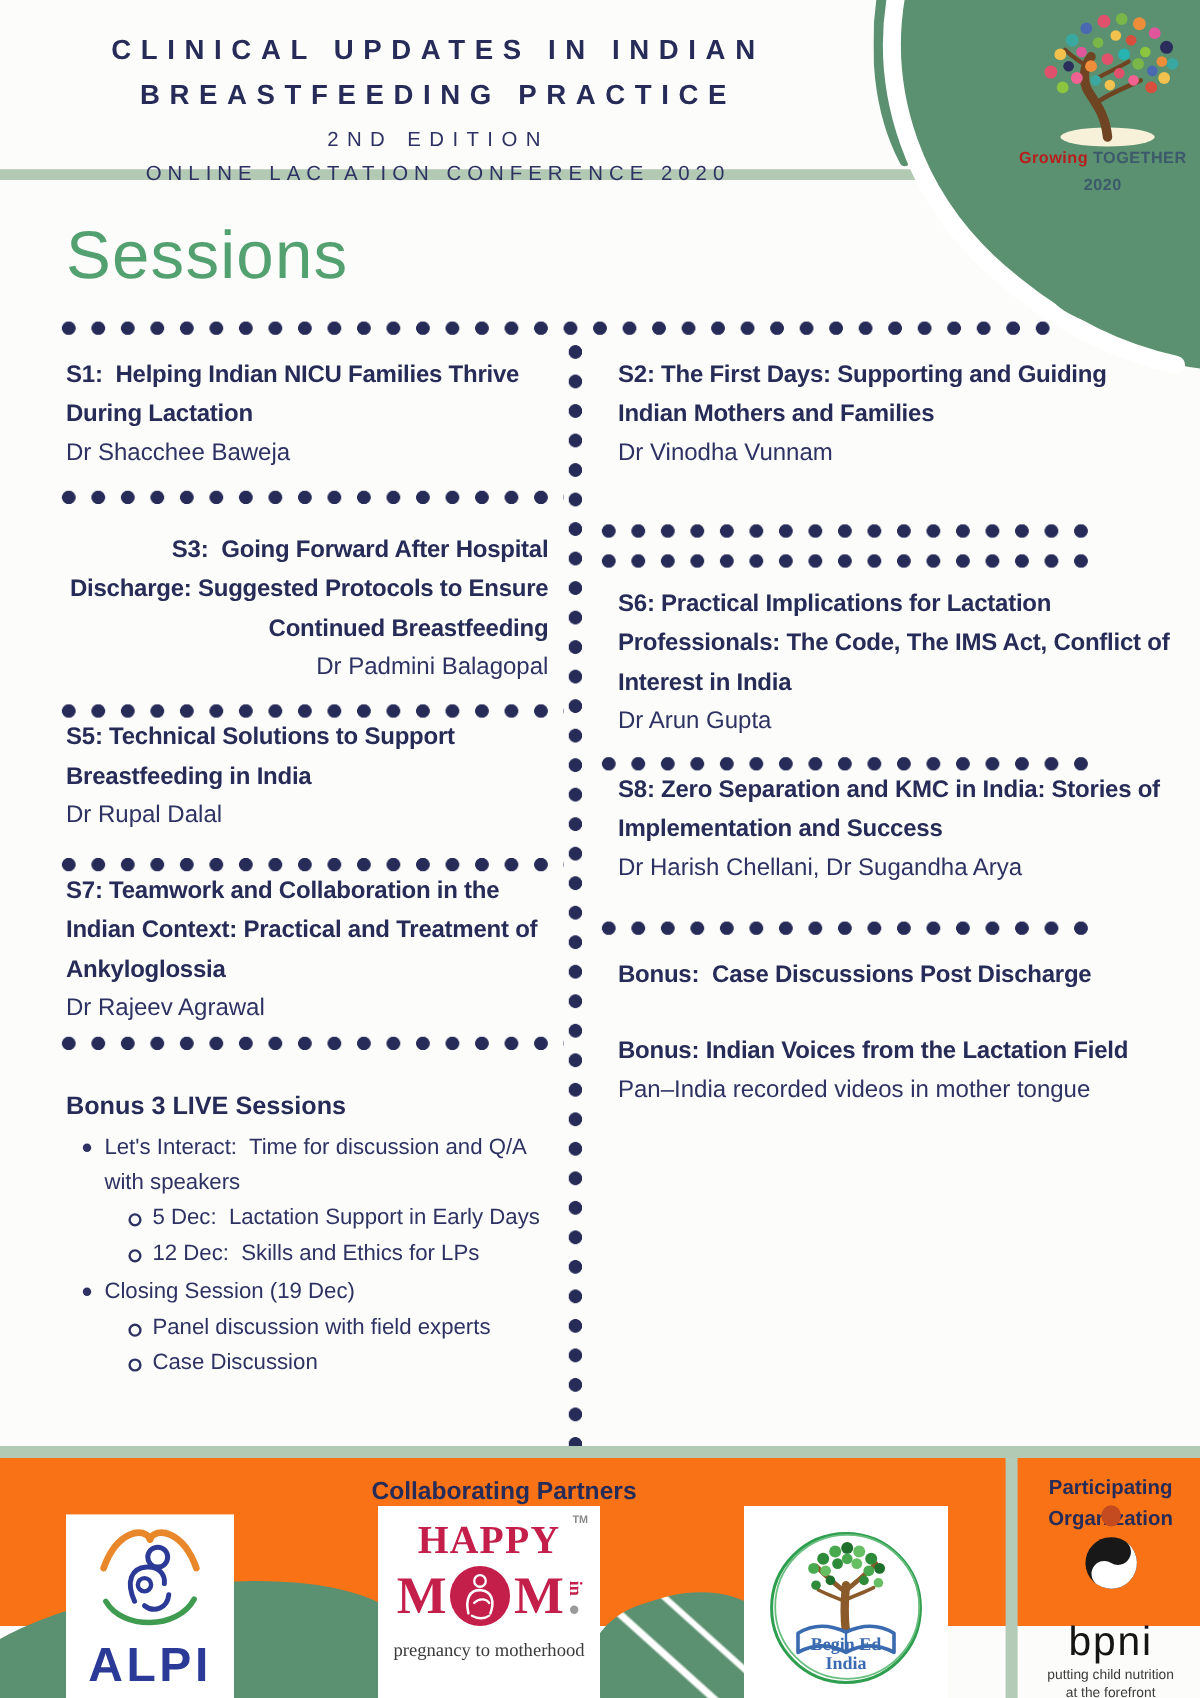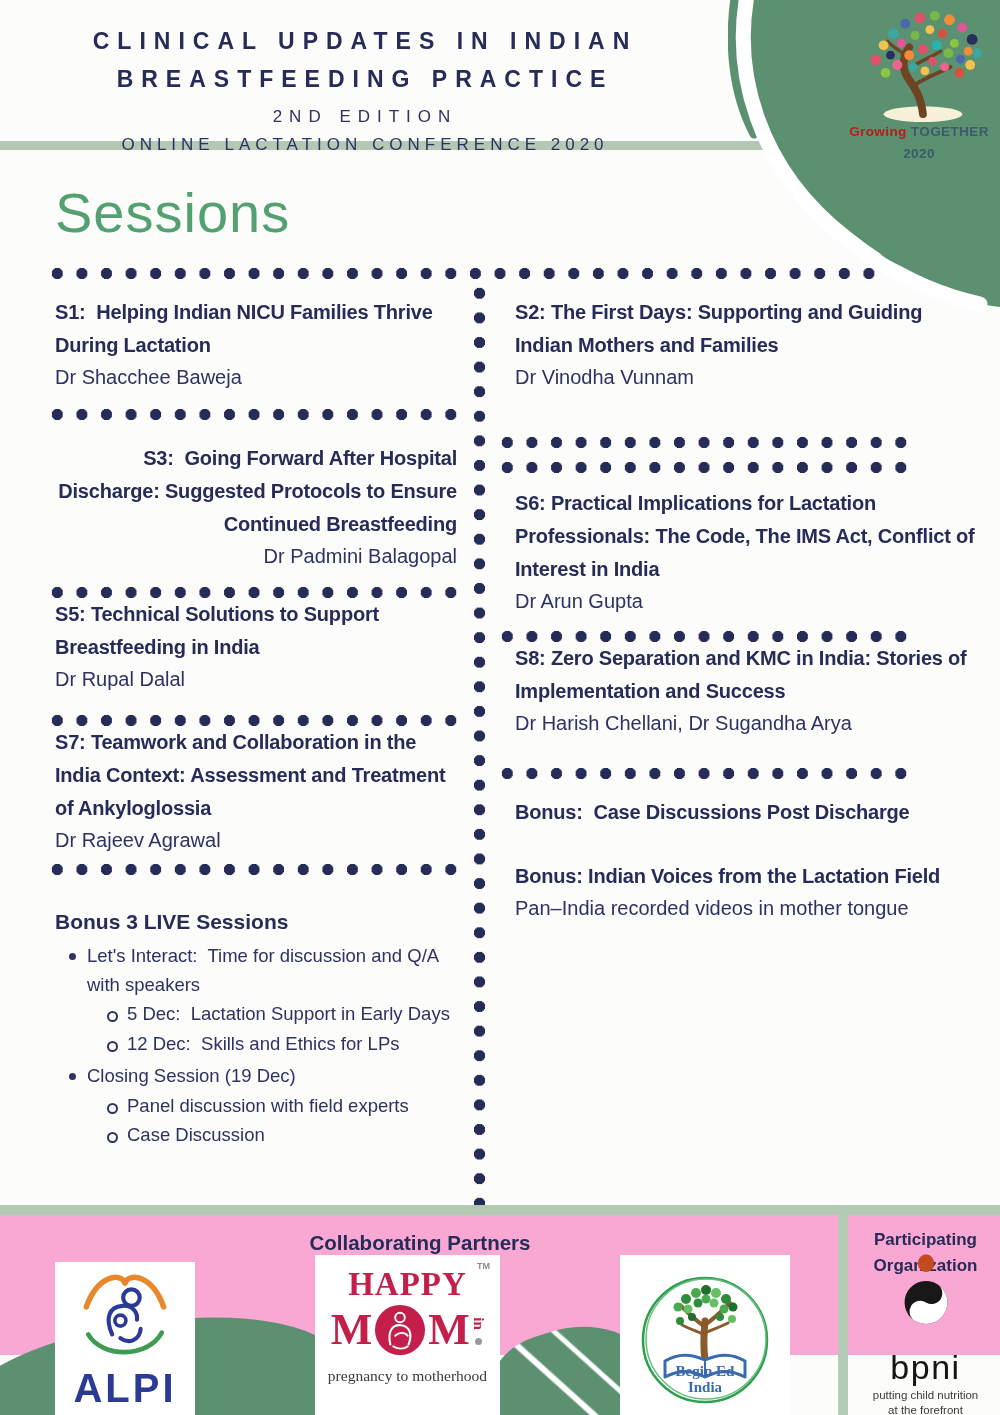--- a/index.html
+++ b/index.html
@@ -75,21 +75,21 @@
   .b-l2{padding-left:72px;margin-top:1px;}
   .b-l2::before{content:"";position:absolute;left:52px;top:11px;width:7px;height:7px;border-radius:50%;border:2px solid var(--ink);background:transparent;}
 
   
   .bonus-r1{margin-top:17px;}
   .bonus-r2{margin-top:31px;}
   .bonus-r-title{font-size:20px;font-weight:700;color:var(--navy);line-height:33px;letter-spacing:-0.2px;white-space:pre-wrap;}
   .bonus-r-sub{font-size:20px;font-weight:400;color:var(--ink);line-height:30px;}
 
   
-  .footer{position:absolute;left:0;top:1205px;width:1000px;height:150px;background:#f9a8d4;}
+  .footer{position:absolute;left:0;top:1205px;width:1000px;height:150px;background:#f97316;}
   .footer-band{position:absolute;left:0;top:0;width:1000px;height:10px;background:var(--sage);}
   .footer-divider{position:absolute;left:838px;top:10px;width:10px;height:200px;background:#b4cbb7;}
   .collab-heading{position:absolute;left:0;top:26px;width:840px;text-align:center;font-size:20.5px;font-weight:700;color:var(--navy);}
   .part-heading{position:absolute;left:851px;top:22px;width:149px;text-align:center;font-size:17px;font-weight:700;color:var(--navy);line-height:26px;}
 
   .paint{position:absolute;background:var(--blob);z-index:1;}
   .paint-a{left:-50px;top:118px;width:400px;height:160px;border-radius:46% 54% 40% 60%;transform:rotate(-10deg);}
   .paint-b{left:495px;top:122px;width:160px;height:120px;border-radius:35% 55% 40% 50%;transform:rotate(-18deg);
            background:linear-gradient(60deg,var(--blob) 44%,#ffffff 45%,#ffffff 47%,var(--blob) 48%,var(--blob) 62%,#ffffff 63%,#ffffff 64.5%,var(--blob) 65.5%);}
   .logo-card{position:absolute;background:#fff;z-index:2;display:flex;flex-direction:column;align-items:center;}
@@ -191,21 +191,21 @@
       <div class="s-title">S3:  Going Forward After Hospital Discharge: Suggested Protocols to Ensure Continued Breastfeeding</div>
       <div class="s-speaker">Dr Padmini Balagopal</div>
     </div>
     <div class="dots-h row2"></div>
     <div class="session">
       <div class="s-title">S5: Technical Solutions to Support Breastfeeding in India</div>
       <div class="s-speaker">Dr Rupal Dalal</div>
     </div>
     <div class="dots-h row3"></div>
     <div class="session">
-      <div class="s-title">S7: Teamwork and Collaboration in the India Context: Assessment and Treatment of Ankyloglossia</div>
+      <div class="s-title">S7: Teamwork and Collaboration in the Indian Context: Practical and Treatment of Ankyloglossia</div>
       <div class="s-speaker">Dr Rajeev Agrawal</div>
     </div>
     <div class="dots-h row4"></div>
 
     <div class="bonus-live">
       <div class="bonus-heading">Bonus 3 LIVE Sessions</div>
       <div class="b-item b-l1">Let's Interact:  Time for discussion and Q/A with speakers</div>
       <div class="b-item b-l2">5 Dec:  Lactation Support in Early Days</div>
       <div class="b-item b-l2">12 Dec:  Skills and Ethics for LPs</div>
       <div class="b-item b-l1">Closing Session (19 Dec)</div>

